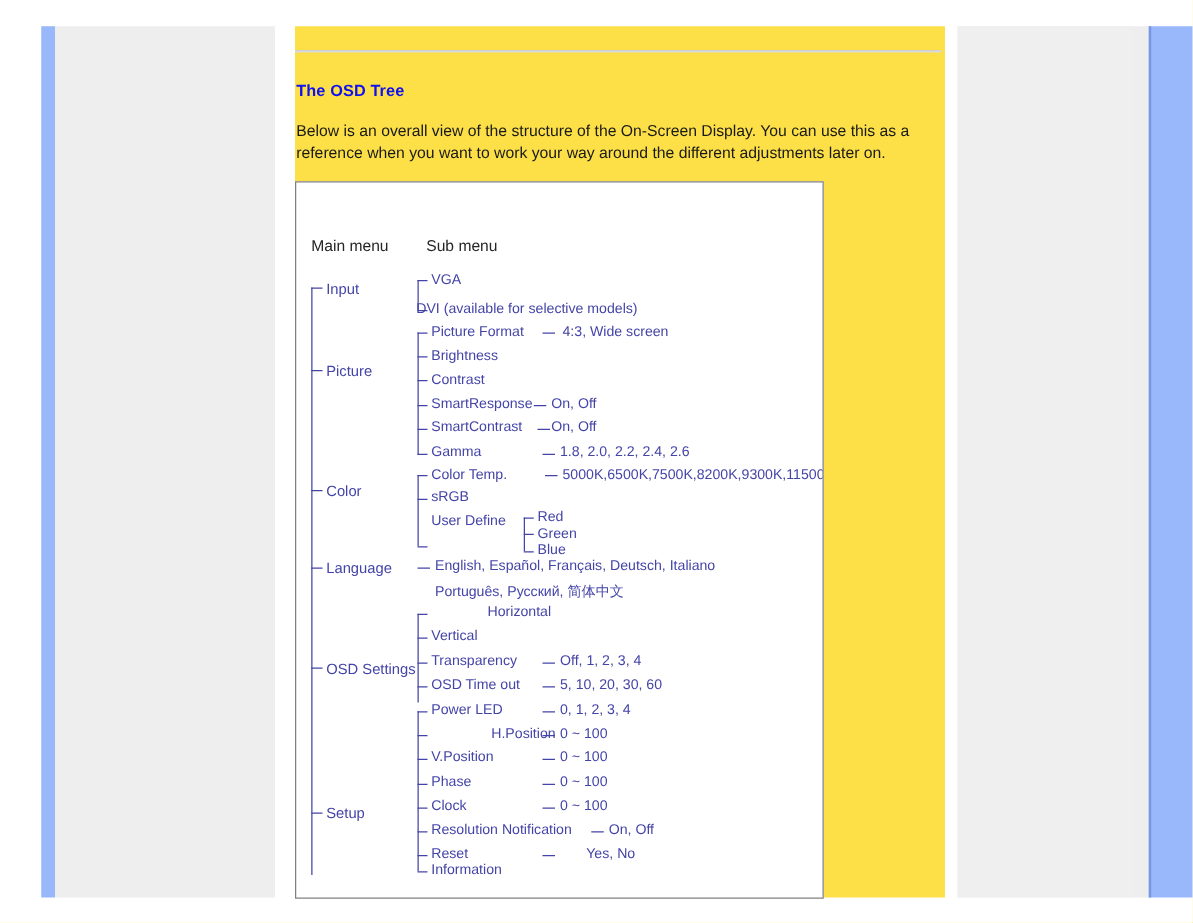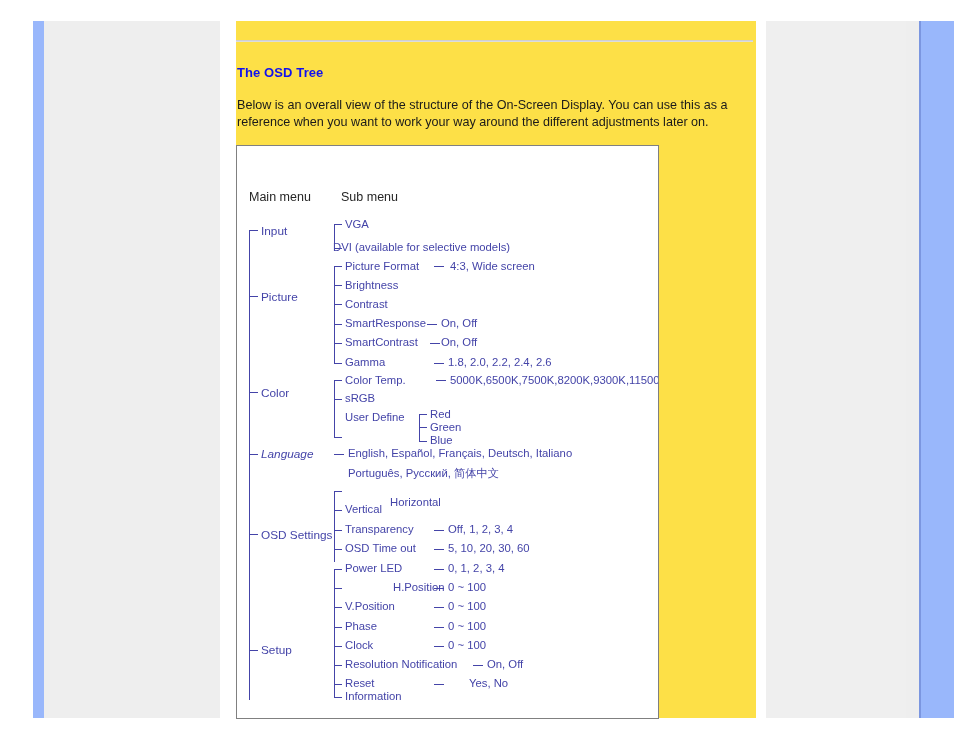--- a/index.html
+++ b/index.html
@@ -258,31 +258,31 @@
 
         <div class="vline" style="left:182px; top:268px; height:27px;"></div>
         <div class="hline" style="left:182px; top:268px; width:8px;"></div>
         <div class="sub-item" style="left:193px; top:262px;">Red</div>
         <div class="hline" style="left:182px; top:281px; width:8px;"></div>
         <div class="sub-item" style="left:193px; top:275px;">Green</div>
         <div class="hline" style="left:182px; top:295px; width:8px;"></div>
         <div class="sub-item" style="left:193px; top:288px;">Blue</div>
 
         <div class="hline" style="left:12px; top:308px; width:9px;"></div>
-        <div class="main-item" style="left:24px; top:301px;font-style:italic;">Language</div>
+        <div class="main-item" style="left:24px; top:301px;">Language</div>
         <div class="hline" style="left:97px; top:308px; width:10px;"></div>
         <div class="sub-item" style="left:111px; top:301px;">English, Español, Français, Deutsch, Italiano</div>
         <div class="sub-item" style="left:111px; top:320px;">Português, Русский, 简体中文</div>
 
         <div class="hline" style="left:12px; top:388px; width:9px;"></div>
         <div class="main-item" style="left:24px; top:382px;">OSD Settings</div>
         <div class="vline" style="left:97px; top:345px; height:71px;"></div>
 
         <div class="hline" style="left:97px; top:345px; width:8px;"></div>
-        <div class="sub-item" style="left:108px; top:350px;padding-left:45px;">Horizontal</div>
+        <div class="sub-item" style="left:108px; top:338px;padding-left:45px;">Horizontal</div>
 
         <div class="hline" style="left:97px; top:364px; width:8px;"></div>
         <div class="sub-item" style="left:108px; top:357px;">Vertical</div>
 
         <div class="hline" style="left:97px; top:384px; width:8px;"></div>
         <div class="sub-item" style="left:108px; top:377px;">Transparency</div>
         <div class="hline" style="left:197px; top:384px; width:10px;"></div>
         <div class="opt" style="left:211px; top:377px;">Off, 1, 2, 3, 4</div>
 
         <div class="hline" style="left:97px; top:403px; width:8px;"></div>

